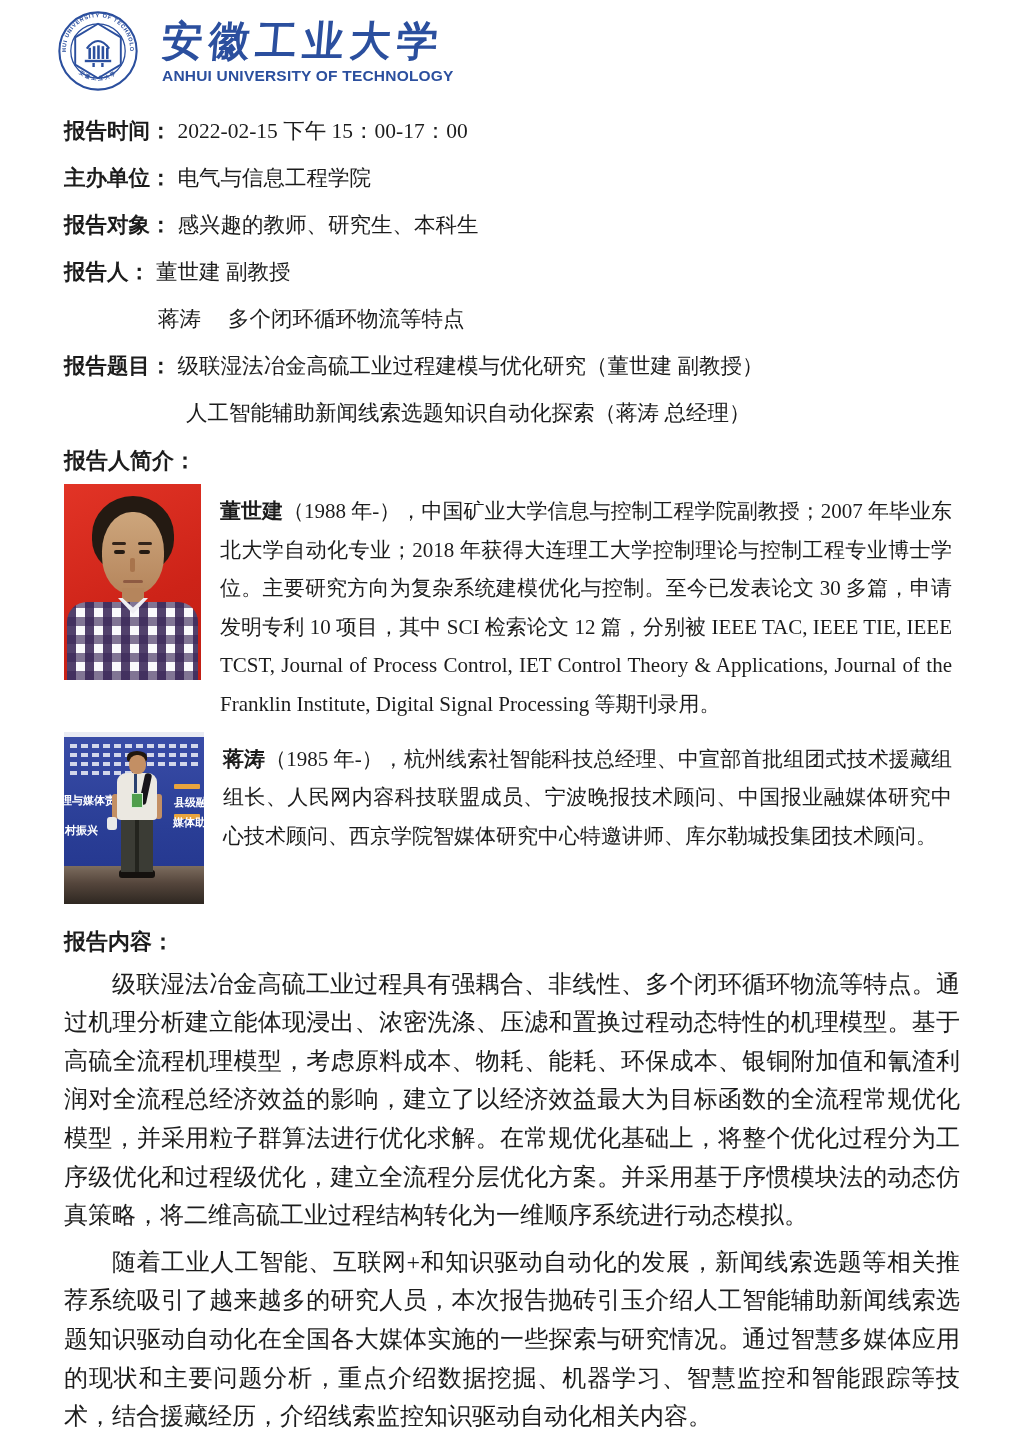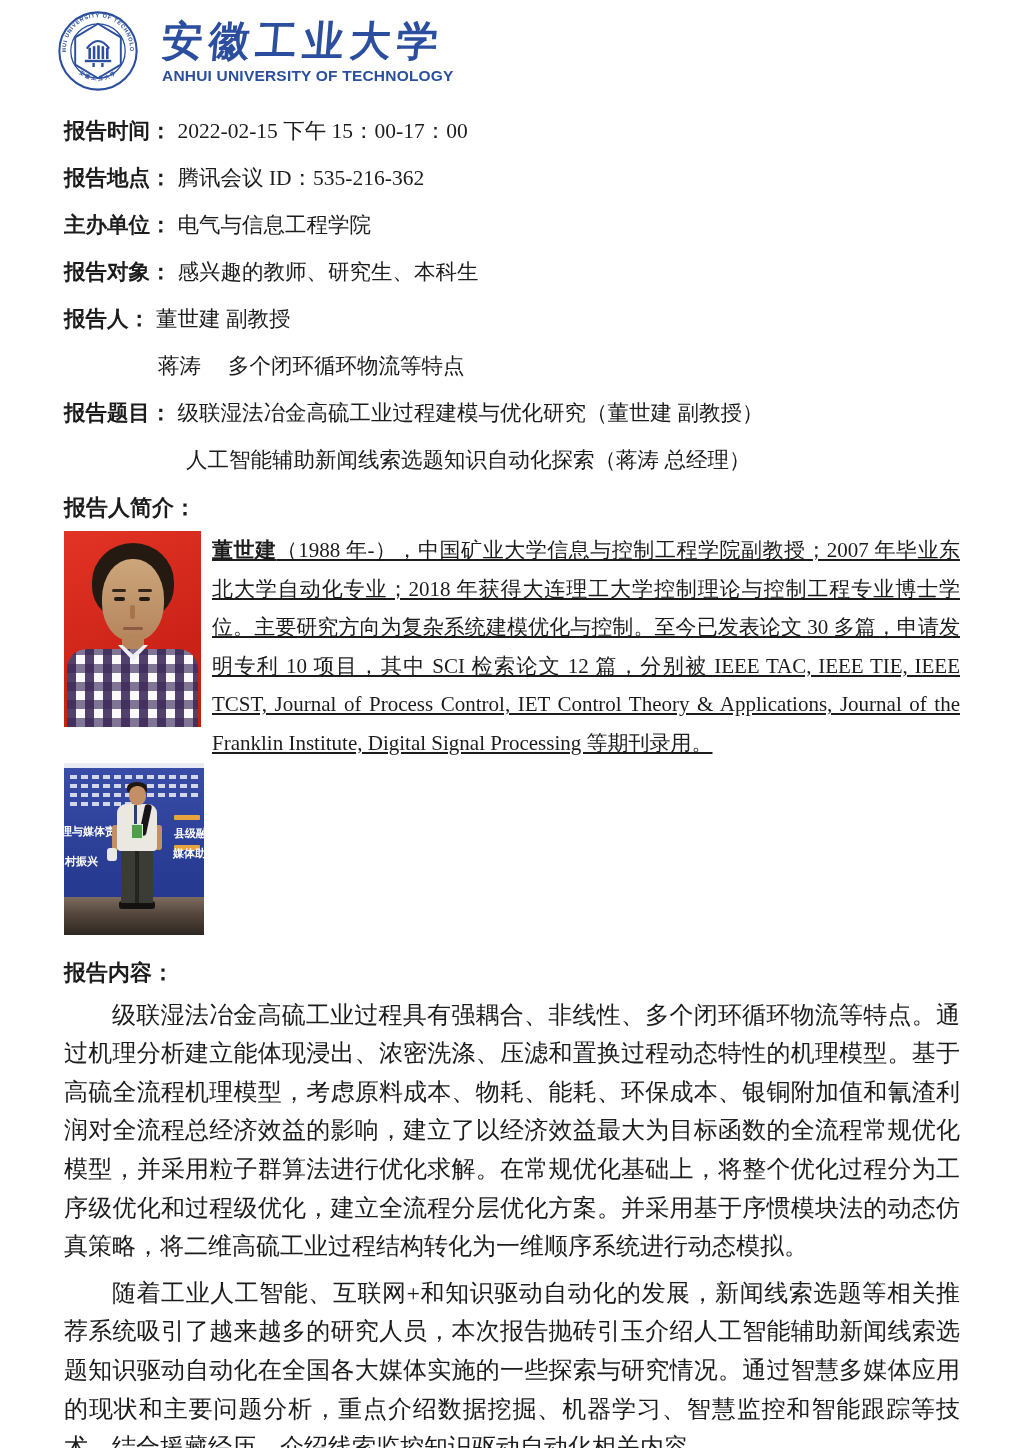--- a/index.html
+++ b/index.html
@@ -27,21 +27,21 @@
   .info { margin-top:14px; font-size:21.5px; line-height:47px; }
   .info .lbl { font-weight:bold; margin-right:6px; }
   .cont { display:block; }
   .cont-speaker { padding-left:94px; }
   .cont-title { padding-left:122px; }
 
   .sec-heading { font-size:22px; font-weight:bold; line-height:47px; }
 
   
   .bio { display:flex; gap:11px; align-items:flex-start; }
-  .bio-text { margin:0; flex:1; font-size:21px; line-height:38.6px; text-align:justify;text-decoration:underline; }
+  .bio-text { margin:8px; flex:1; font-size:21px; line-height:38.6px; text-align:justify; }
   .bio-text b { font-weight:bold; }
   .bio2 { margin-top:0px; }
 
   
   .photo1 { position:relative; width:137px; height:196px; overflow:hidden; flex:0 0 auto;
             background:linear-gradient(155deg,#e23426 0%,#cd2318 60%,#c01f15 100%); }
   .p1-hair { position:absolute; left:28px; top:12px; width:82px; height:78px;
              background:#241a12; border-radius:50% 50% 44% 44%; }
   .p1-face { position:absolute; left:38px; top:28px; width:62px; height:82px;
              background:linear-gradient(#cda67c,#b5855c); border-radius:48% 48% 46% 46%; }
@@ -128,23 +128,20 @@
       <div class="logo-cn">安徽工业大学</div>
       <div class="logo-en">ANHUI UNIVERSITY OF TECHNOLOGY</div>
     </div>
   </header>
 
   <section class="info">
     <div class="row">
       <span class="lbl">报告时间：</span><span>2022-02-15 下午 15：00-17：00</span>
     </div>
     <div class="row">
-      <span class="lbl">报告地点：</span><span>腾讯会议 ID：535-216-362</span>
-    </div>
-    <div class="row">
       <span class="lbl">主办单位：</span><span>电气与信息工程学院</span>
     </div>
     <div class="row">
       <span class="lbl">报告对象：</span><span>感兴趣的教师、研究生、本科生</span>
     </div>
     <div class="row">
       <span class="lbl">报告人：</span><span>董世建 副教授</span>
       <span class="cont cont-speaker">蒋涛　 多个闭环循环物流等特点</span>
     </div>
     <div class="row">
@@ -191,19 +188,20 @@
       <div class="p2-arm-l"></div>
       <div class="p2-arm-r"></div>
       <div class="p2-paper"></div>
       <div class="p2-shirt"></div>
       <div class="p2-strap"></div>
       <div class="p2-lanyard"></div>
       <div class="p2-badge"></div>
       <div class="p2-hair"></div>
       <div class="p2-head"></div>
     </div>
+    <p class="bio-text"><b>蒋涛</b><span>（1985 年-），杭州线索社智能科技总经理、中宣部首批组团式技术援藏组组长、人民网内容科技联盟成员、宁波晚报技术顾问、中国报业融媒体研究中心技术顾问、西京学院智媒体研究中心特邀讲师、库尔勒城投集团技术顾问。</span></p>
   </div>
 
   <div class="sec-heading heading-content">报告内容：</div>
   <p class="content-para">级联湿法冶金高硫工业过程具有强耦合、非线性、多个闭环循环物流等特点。通过机理分析建立能体现浸出、浓密洗涤、压滤和置换过程动态特性的机理模型。基于高硫全流程机理模型，考虑原料成本、物耗、能耗、环保成本、银铜附加值和氰渣利润对全流程总经济效益的影响，建立了以经济效益最大为目标函数的全流程常规优化模型，并采用粒子群算法进行优化求解。在常规优化基础上，将整个优化过程分为工序级优化和过程级优化，建立全流程分层优化方案。并采用基于序惯模块法的动态仿真策略，将二维高硫工业过程结构转化为一维顺序系统进行动态模拟。</p>
   <p class="content-para">随着工业人工智能、互联网+和知识驱动自动化的发展，新闻线索选题等相关推荐系统吸引了越来越多的研究人员，本次报告抛砖引玉介绍人工智能辅助新闻线索选题知识驱动自动化在全国各大媒体实施的一些探索与研究情况。通过智慧多媒体应用的现状和主要问题分析，重点介绍数据挖掘、机器学习、智慧监控和智能跟踪等技术，结合援藏经历，介绍线索监控知识驱动自动化相关内容。</p>
 
 </div>
 
 </body></html>

